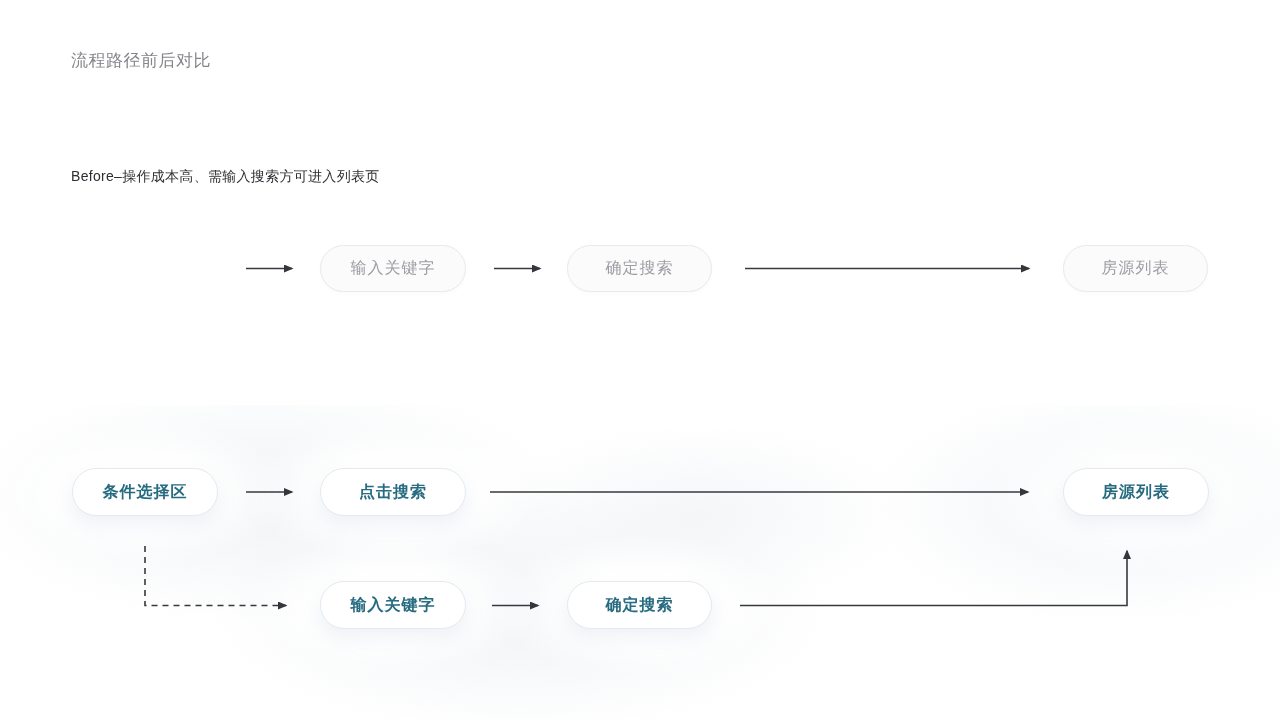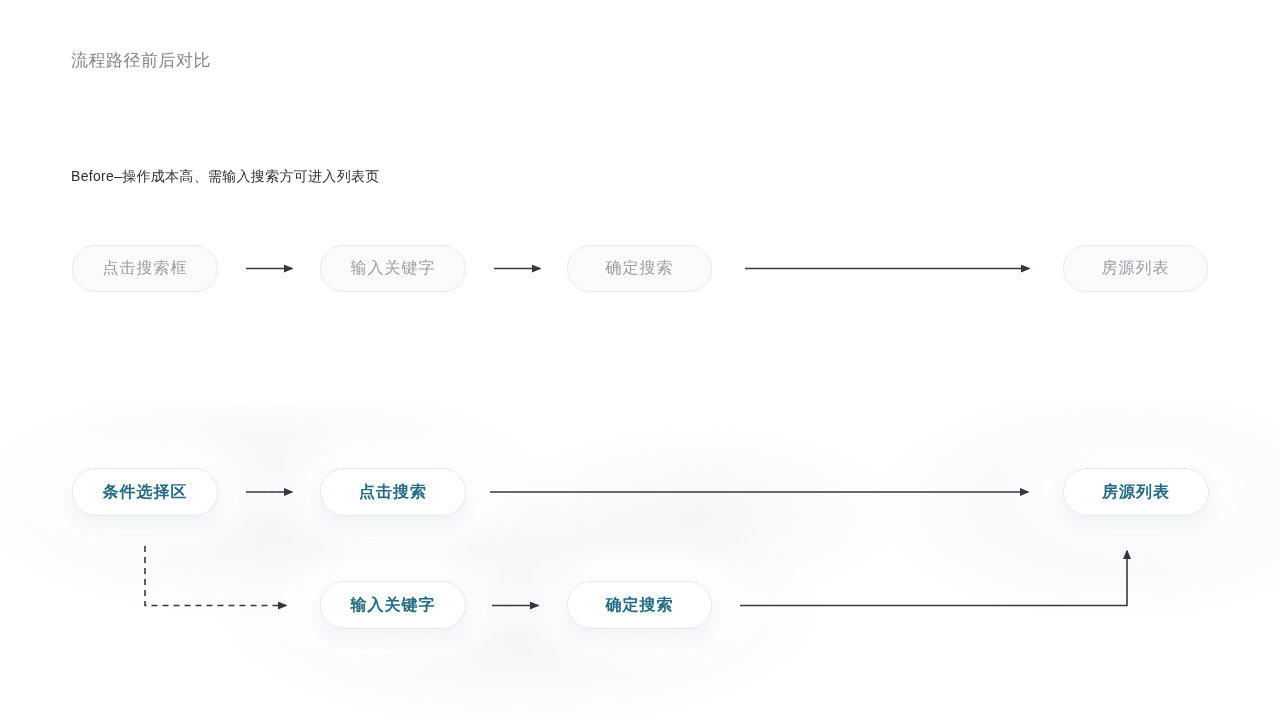--- a/index.html
+++ b/index.html
@@ -95,21 +95,20 @@
     <line x1="745" y1="268.5" x2="1029" y2="268.5" stroke="#38383e" stroke-width="1.6" marker-end="url(#ah)"></line>
 
     <line x1="246" y1="492" x2="292" y2="492" stroke="#38383e" stroke-width="1.6" marker-end="url(#ah)"></line>
     <line x1="490" y1="492" x2="1028" y2="492" stroke="#38383e" stroke-width="1.6" marker-end="url(#ah)"></line>
 
     <path d="M145,546 L145,605.5 L286,605.5" fill="none" stroke="#38383e" stroke-width="1.6" stroke-dasharray="6,5" marker-end="url(#ah)"></path>
     <line x1="492" y1="605.5" x2="538" y2="605.5" stroke="#38383e" stroke-width="1.6" marker-end="url(#ah)"></line>
     <path d="M740,605.5 L1127,605.5 L1127,551" fill="none" stroke="#38383e" stroke-width="1.6" marker-end="url(#ah)"></path>
   </svg>
 
-  <div class="pill pill-before b1">点击搜索框</div>
   <div class="pill pill-before b2">输入关键字</div>
   <div class="pill pill-before b3">确定搜索</div>
   <div class="pill pill-before b4">房源列表</div>
 
   <div class="pill pill-after a2">点击搜索</div>
   <div class="pill pill-after a1">条件选择区</div>
   <div class="pill pill-after a3">房源列表</div>
 
   <div class="pill pill-after a4">输入关键字</div>
   <div class="pill pill-after a5">确定搜索</div>

